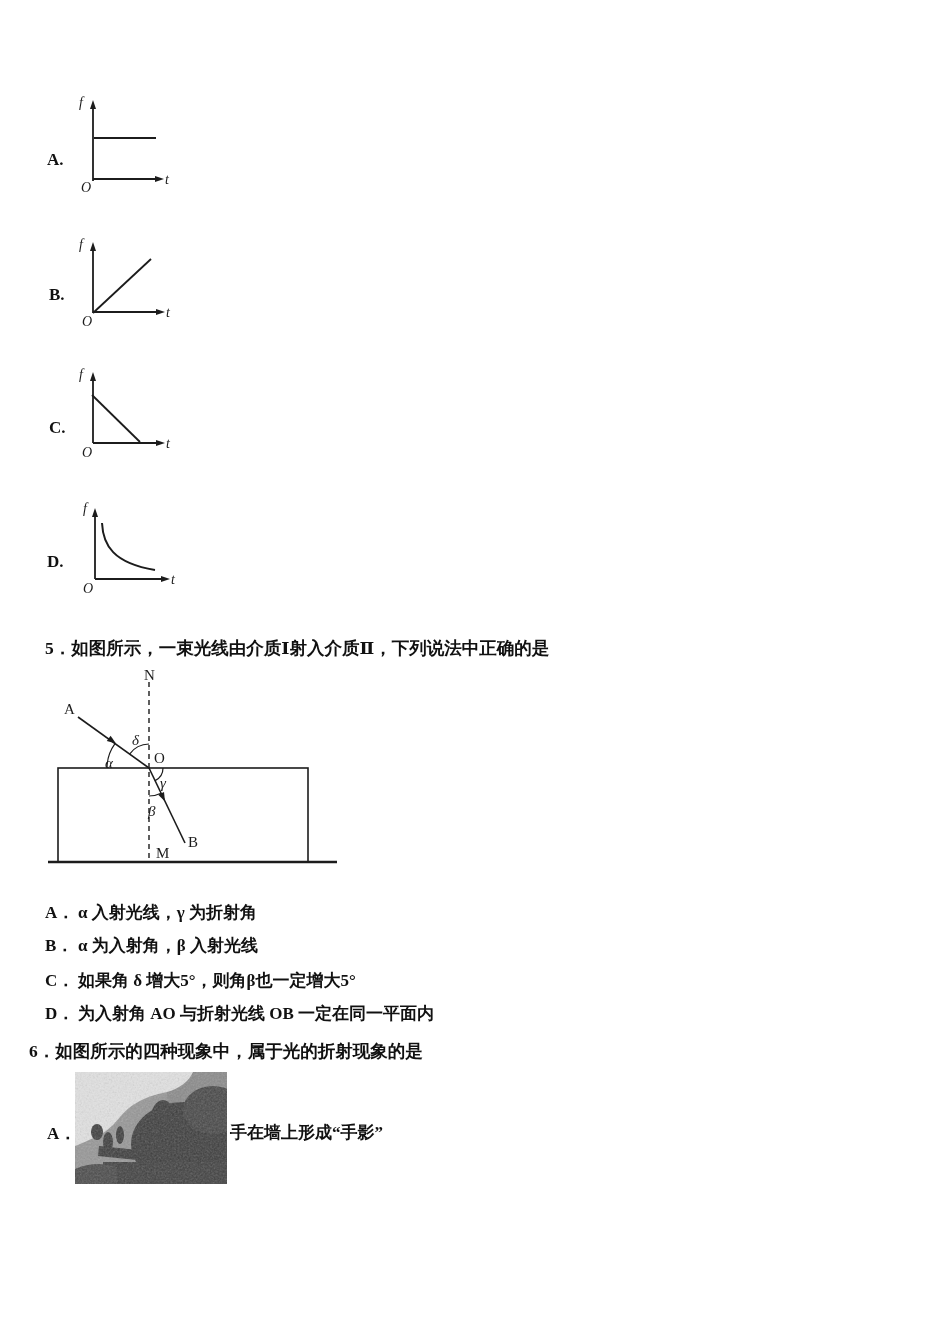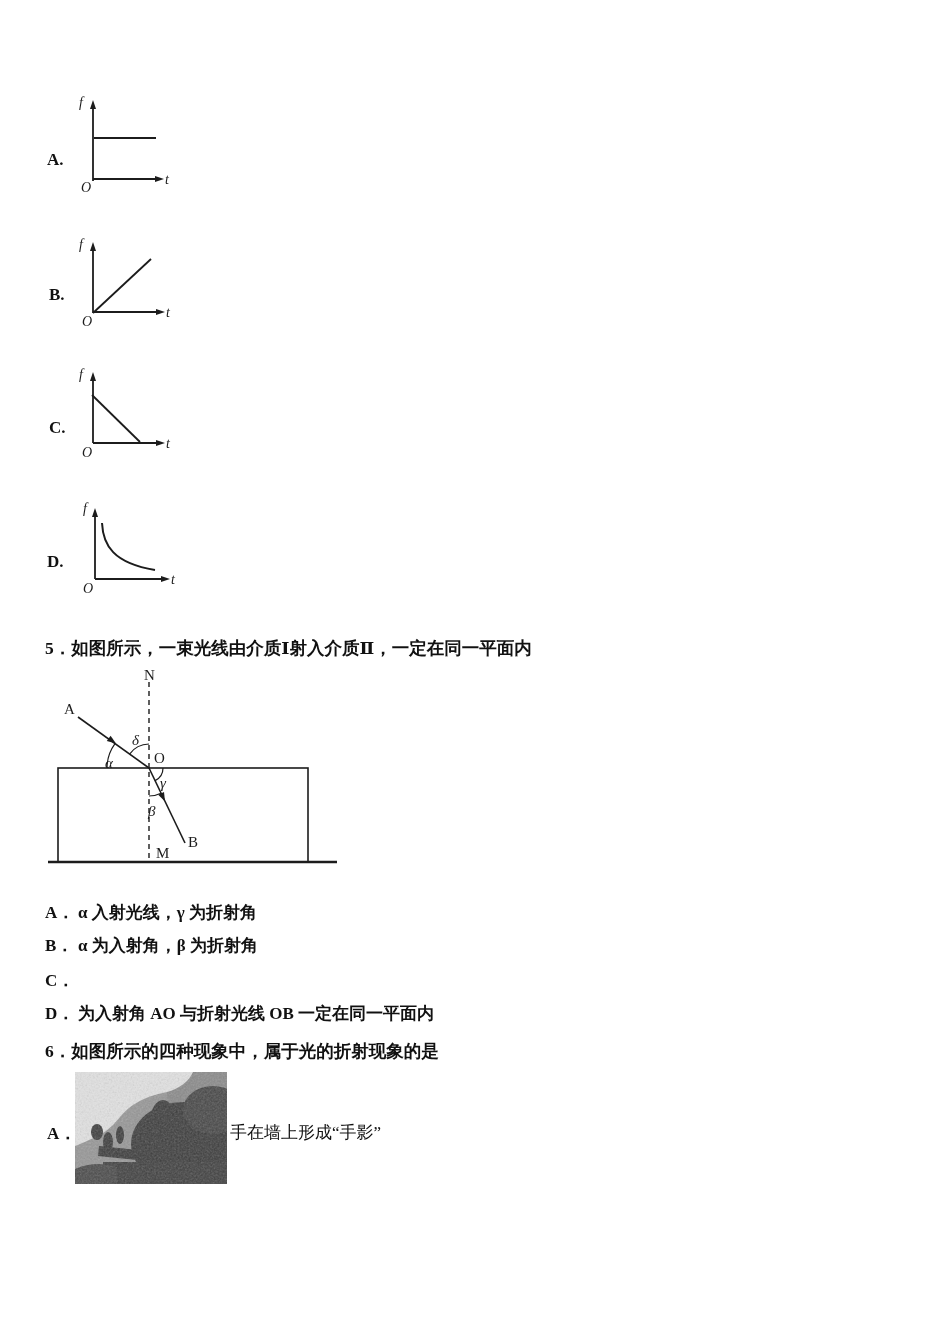--- a/index.html
+++ b/index.html
@@ -3,21 +3,21 @@
 <meta charset="utf-8">
 <style>
   html,body{margin:0;padding:0;background:#fff;}
   .page{position:relative;width:950px;height:1344px;background:#ffffff;
         font-family:"Liberation Serif","DejaVu Serif",serif;color:#111;overflow:hidden;}
   .abs{position:absolute;}
   .graph-label{font-weight:700;font-size:17px;color:#111;}
   .stem{font-size:17.5px;font-weight:700;white-space:nowrap;}
   .option-row{display:flex;align-items:baseline;font-size:17px;font-weight:700;white-space:nowrap;}
   .option-row .opt-key{width:33px;flex:0 0 33px;}
-  .caption{font-size:17px;font-weight:400;white-space:nowrap;}
+  .caption{font-size:17px;font-weight:700;white-space:nowrap;}
   svg{display:block;}
   svg text{font-family:"Liberation Serif","DejaVu Serif",serif;fill:#1c1c1c;}
   .axis-letter{font-style:italic;font-size:14px;}
   .diag-letter{font-size:15px;}
   .greek{font-style:italic;font-size:15px;}
 </style>
 </head>
 <body>
 
 <div class="page">
@@ -64,21 +64,21 @@
     <line x1="20" y1="79" x2="20" y2="15" stroke="#1c1c1c" stroke-width="1.8"></line>
     <polygon points="20,8 17,17 23,17" fill="#1c1c1c"></polygon>
     <path d="M 27 23 C 28 45, 38 63, 80 70" fill="none" stroke="#1c1c1c" stroke-width="2"></path>
     <line x1="20" y1="79" x2="88" y2="79" stroke="#1c1c1c" stroke-width="1.8"></line>
     <polygon points="95,79 86,76 86,82" fill="#1c1c1c"></polygon>
     <text class="axis-letter" x="96" y="84">t</text>
     <text class="axis-letter" x="8" y="93">O</text>
   </svg>
 
   <div class="abs stem" style="left:45px;top:636px">
-    <span>5．</span><span>如图所示，一束光线由介质Ⅰ射入介质Ⅱ，一定在同一平面内</span>
+    <span>5．</span><span>如图所示，一束光线由介质Ⅰ射入介质Ⅱ，下列说法中正确的是</span>
   </div>
 
   <svg class="abs" style="left:45px;top:668px" width="300" height="215" viewBox="0 0 300 215">
 
     <rect x="13" y="100" width="250" height="94" fill="none" stroke="#1c1c1c" stroke-width="1.6"></rect>
     <line x1="3" y1="194" x2="292" y2="194" stroke="#1c1c1c" stroke-width="2.4"></line>
 
     <line x1="104" y1="14" x2="104" y2="192" stroke="#1c1c1c" stroke-width="1.4" stroke-dasharray="5,4"></line>
 
     <line x1="33" y1="49" x2="104" y2="100" stroke="#1c1c1c" stroke-width="1.6"></line>
@@ -102,31 +102,32 @@
     <text class="diag-letter" x="143" y="179">B</text>
     <text class="diag-letter" x="111" y="190">M</text>
   </svg>
 
   <div class="abs option-row" style="left:45px;top:901px">
     <span class="opt-key">A．</span>
     <span>α 入射光线，γ 为折射角</span>
   </div>
   <div class="abs option-row" style="left:45px;top:934px">
     <span class="opt-key">B．</span>
-    <span>α 为入射角，β 为折射角</span>
+    <span>α 为入射角，β 入射光线</span>
   </div>
   <div class="abs option-row" style="left:45px;top:969px">
     <span class="opt-key">C．</span>
+    <span>如果角 δ 增大5°，则角β也一定增大5°</span>
   </div>
   <div class="abs option-row" style="left:45px;top:1002px">
     <span class="opt-key">D．</span>
     <span>为入射角 AO 与折射光线 OB 一定在同一平面内</span>
   </div>
 
-  <div class="abs stem" style="left:45px;top:1039px">
+  <div class="abs stem" style="left:29px;top:1039px">
     <span>6．</span><span>如图所示的四种现象中，属于光的折射现象的是</span>
   </div>
 
   <div class="abs graph-label" style="left:47px;top:1122px">A．</div>
 
   <svg class="abs" style="left:75px;top:1072px" width="152" height="112" viewBox="0 0 152 112">
     <defs>
       <filter id="grain" x="0" y="0" width="100%" height="100%">
         <feTurbulence type="fractalNoise" baseFrequency="0.55" numOctaves="3" stitchTiles="stitch"></feTurbulence>
         <feColorMatrix type="saturate" values="0"></feColorMatrix>

